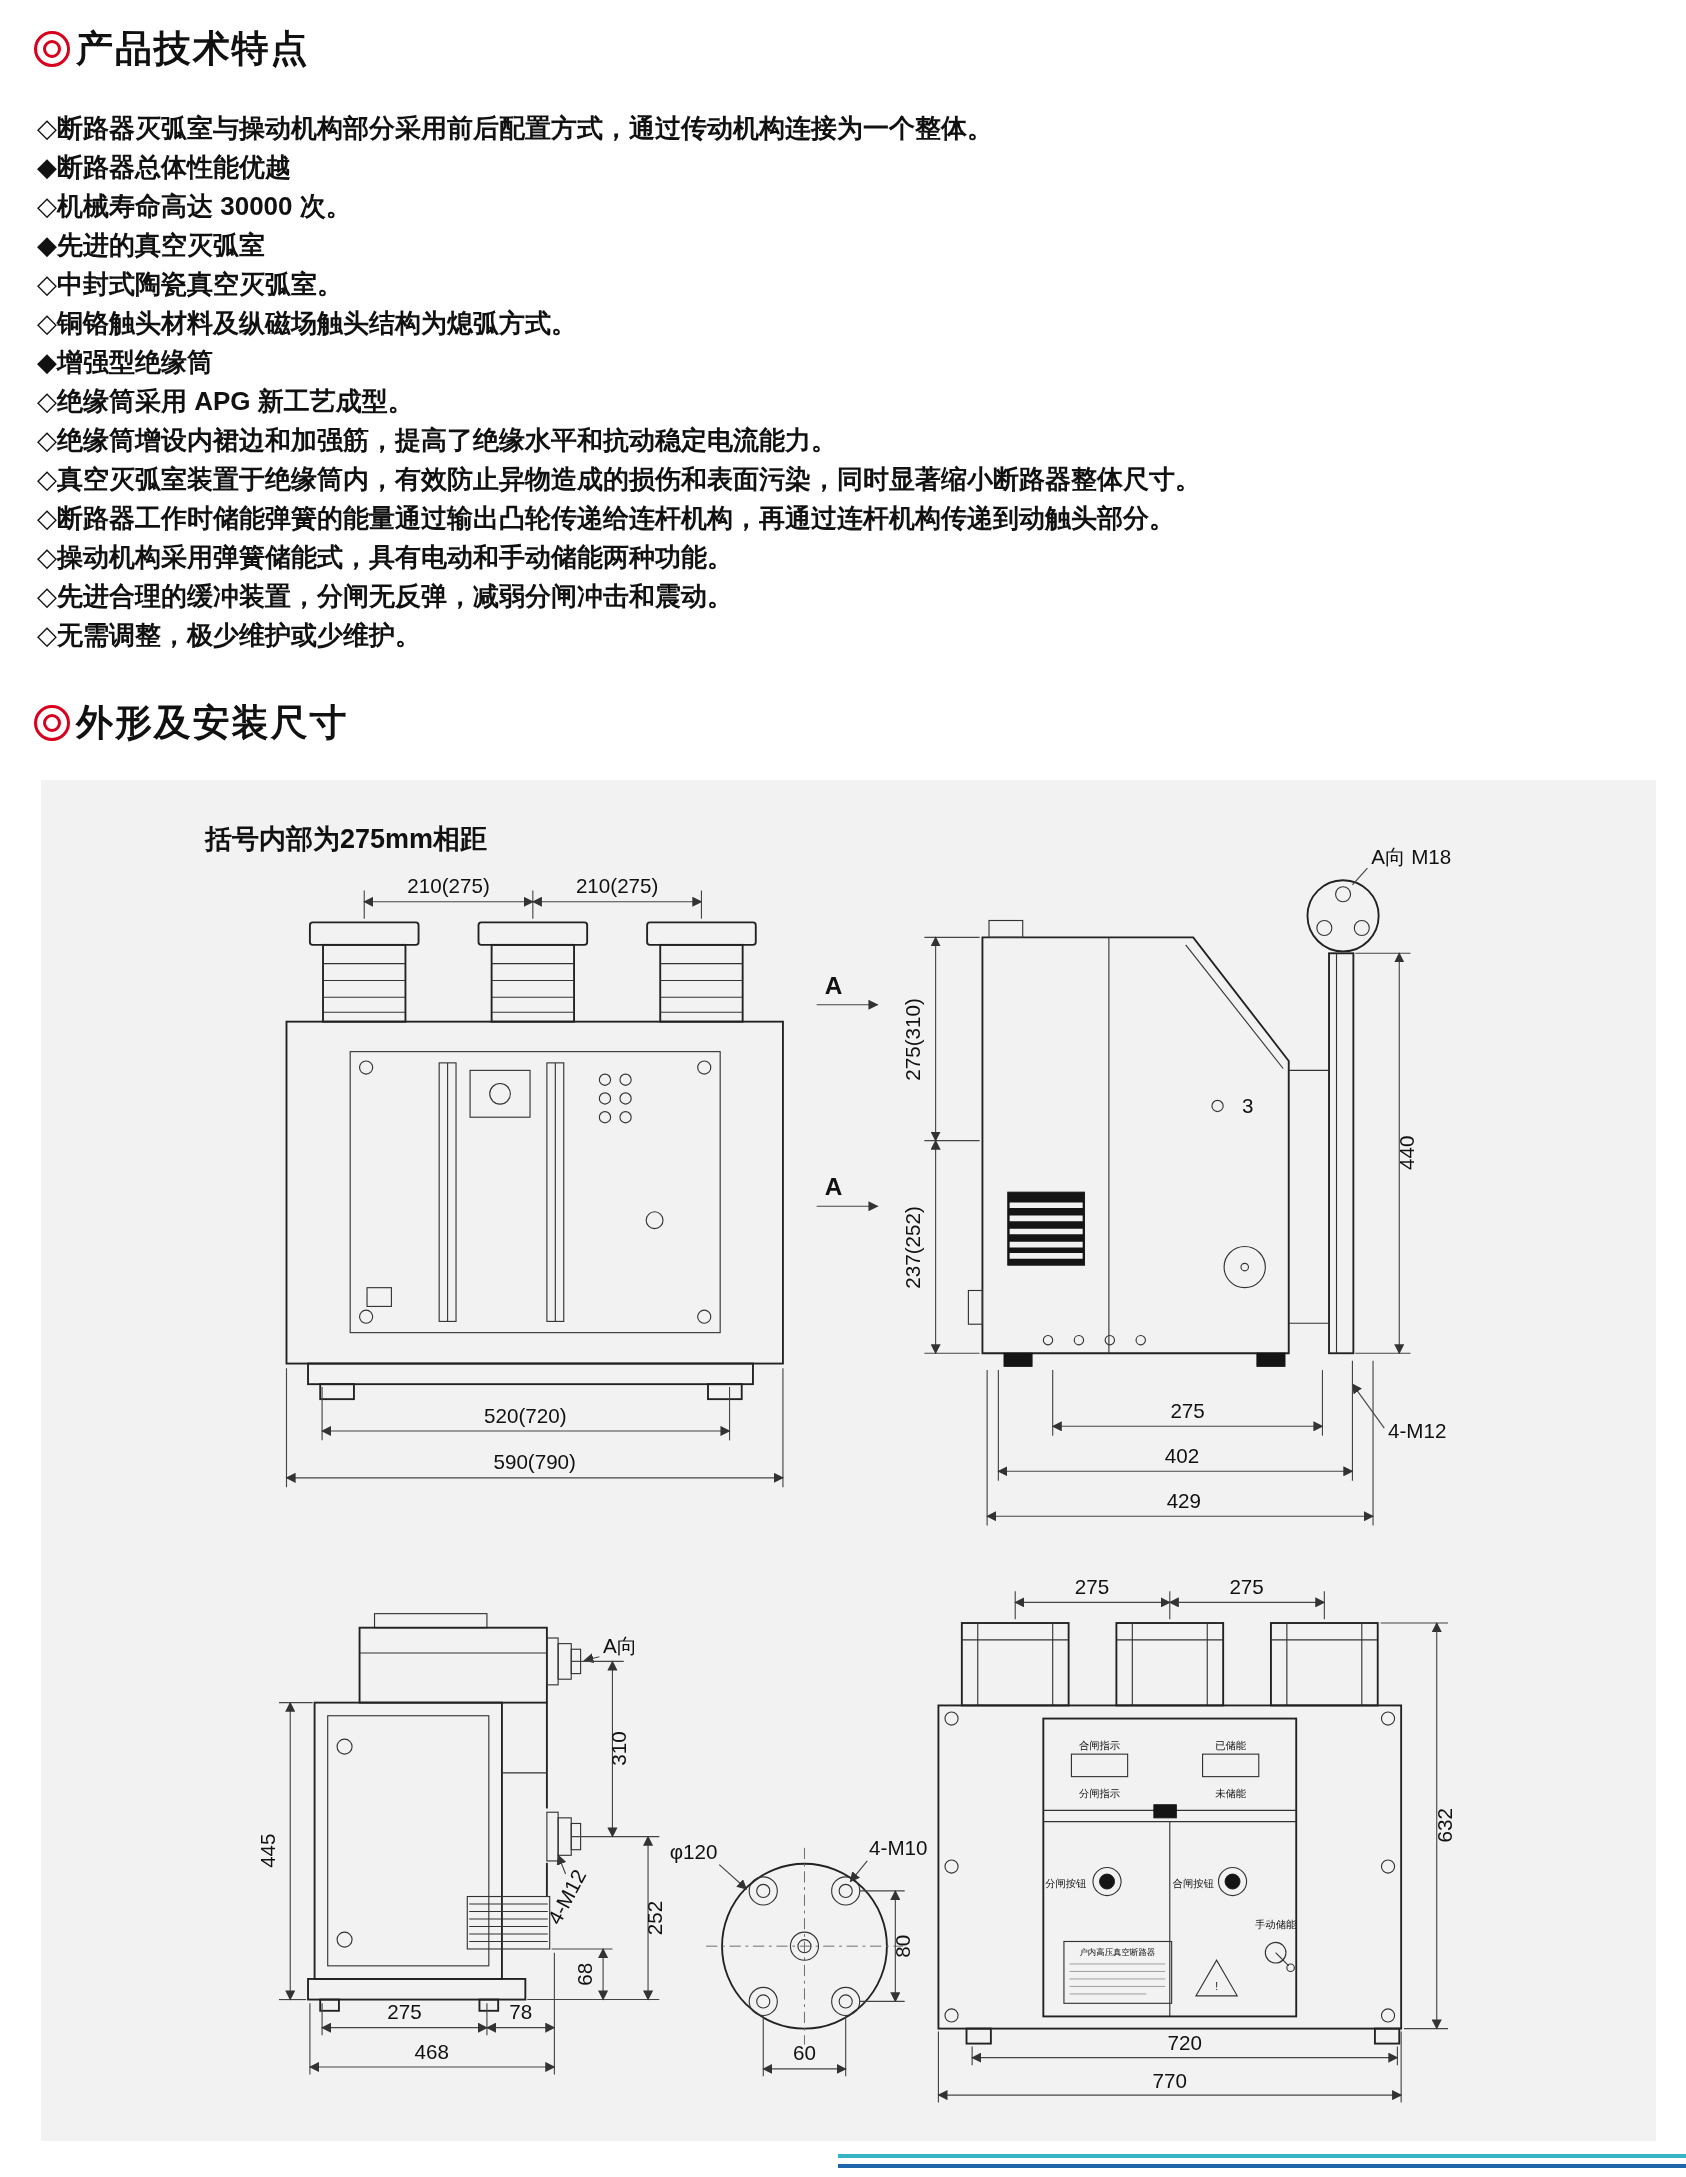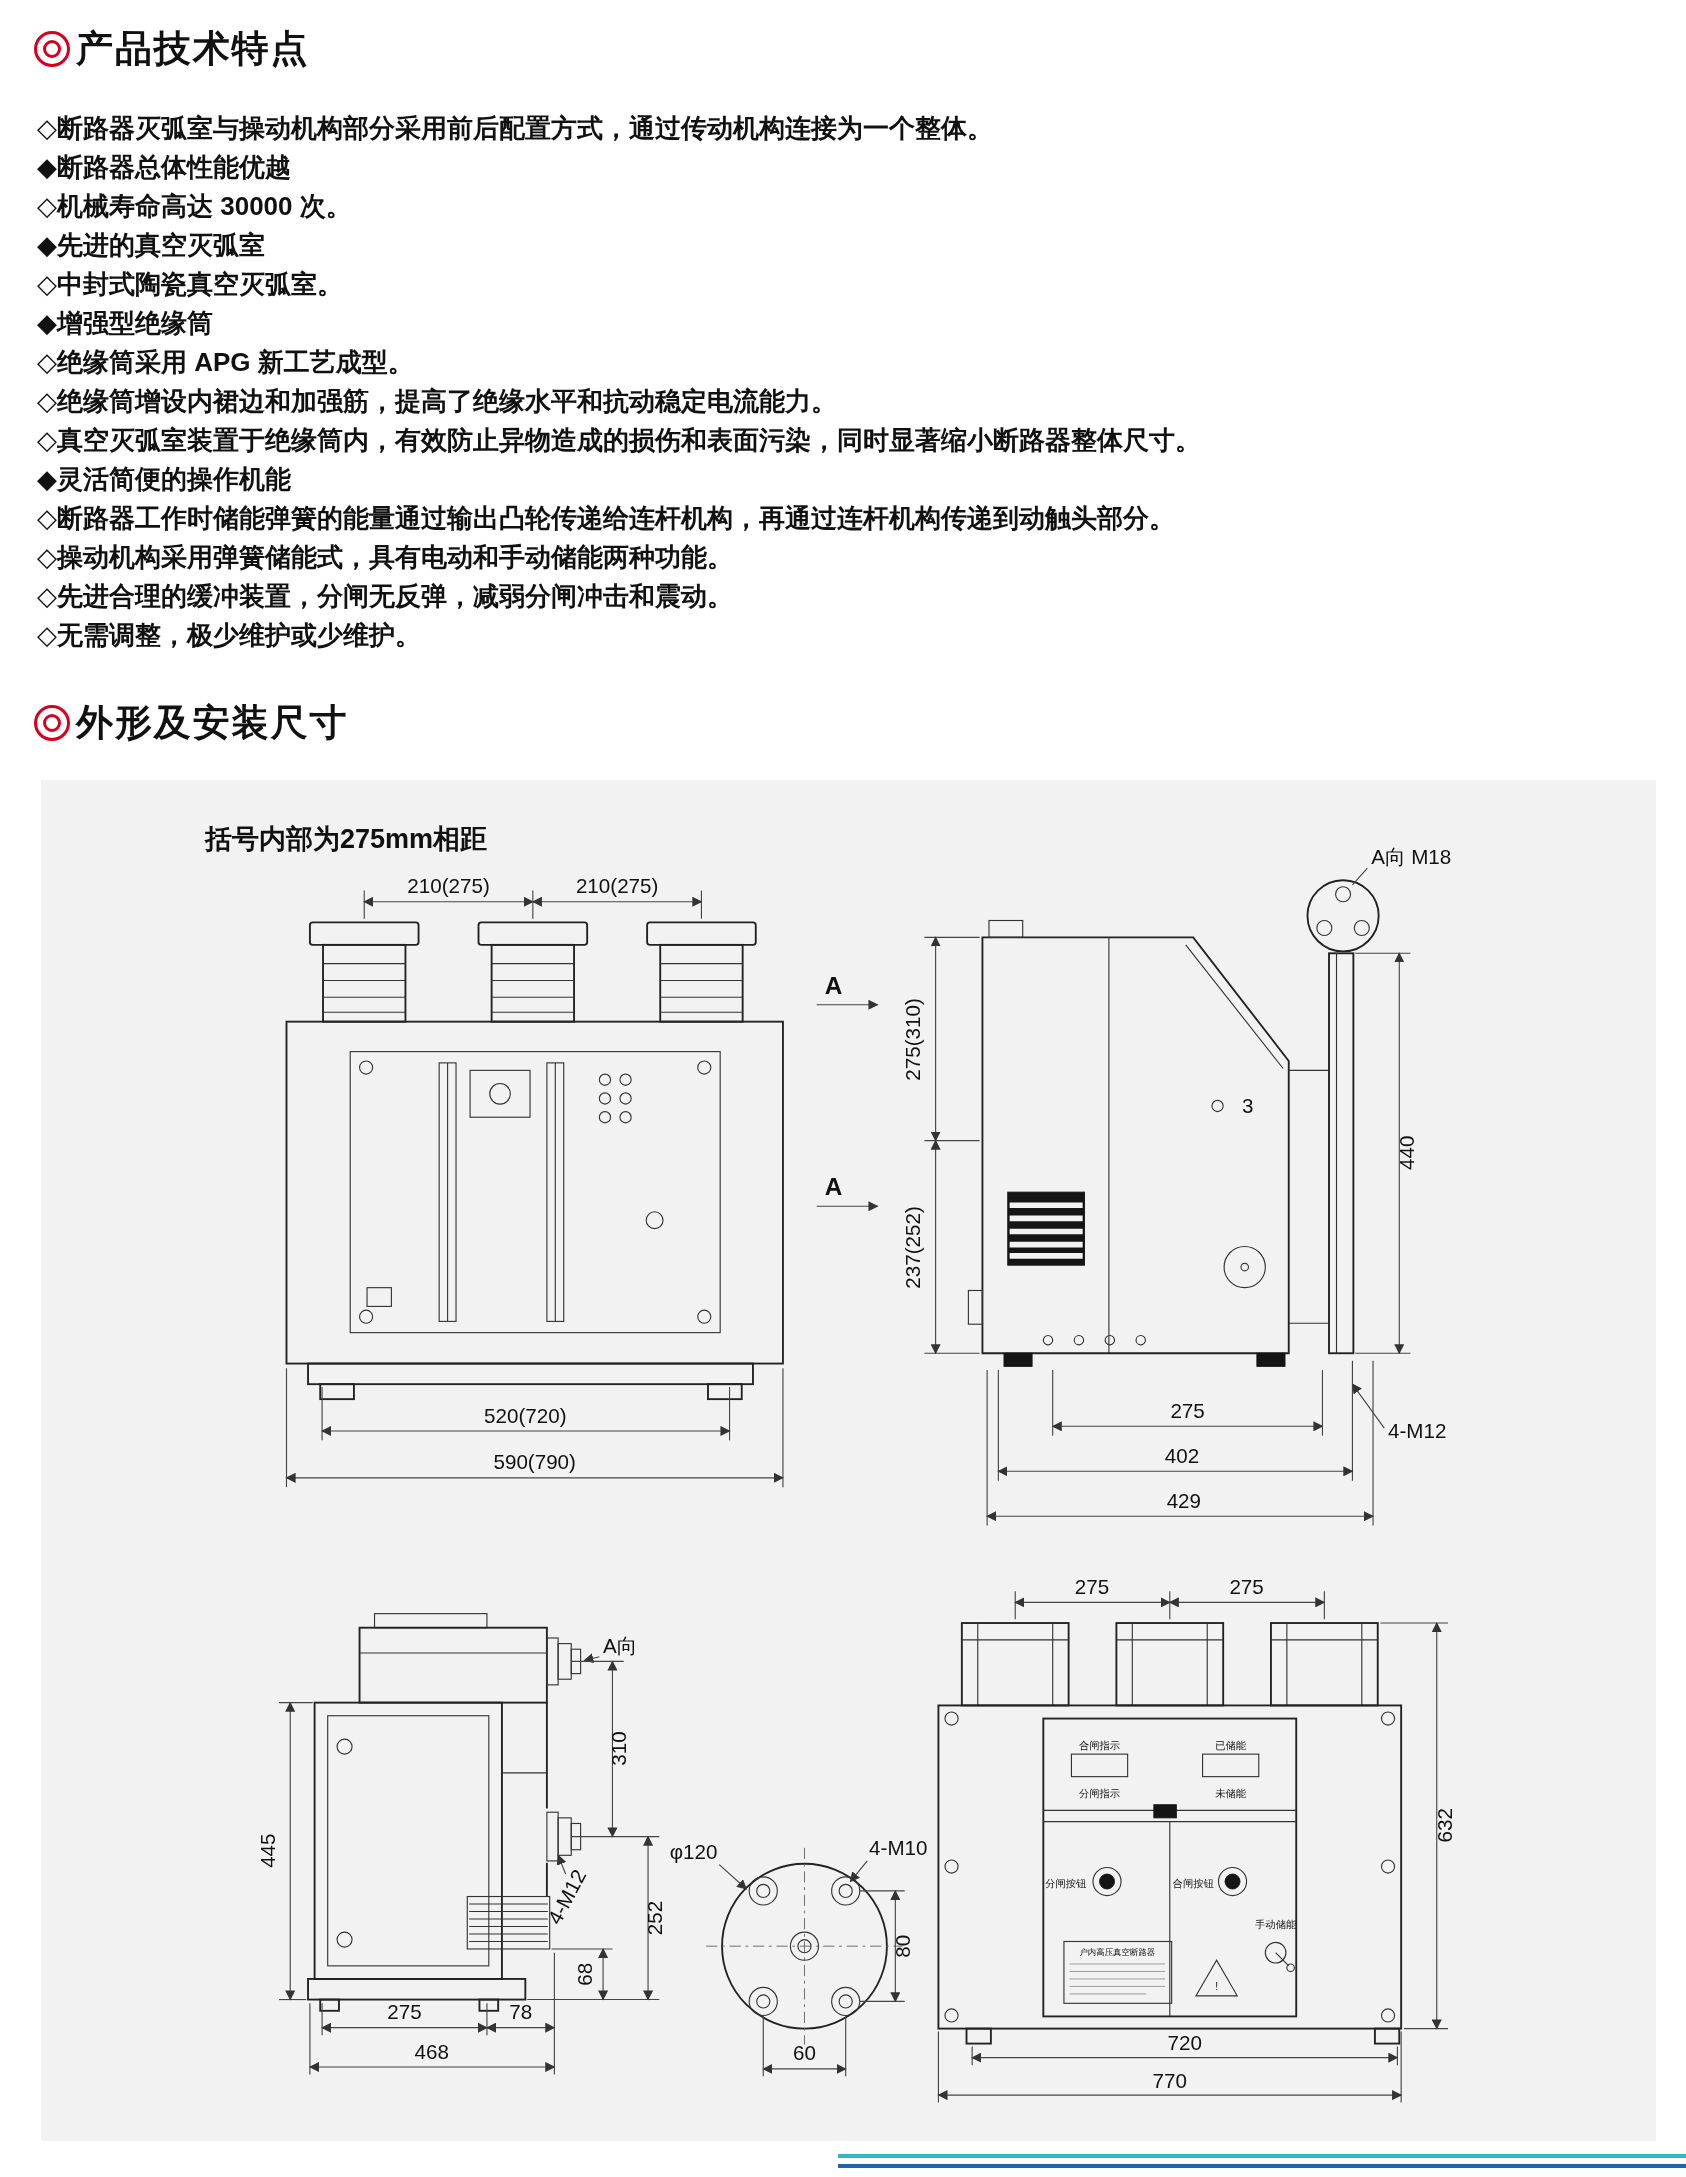--- a/index.html
+++ b/index.html
@@ -37,25 +37,25 @@
   <span class="ring"></span>
   <h1>产品技术特点</h1>
 </div>
 
 <div id="features">
   <div class="feat">◇断路器灭弧室与操动机构部分采用前后配置方式，通过传动机构连接为一个整体。</div>
   <div class="feat">◆断路器总体性能优越</div>
   <div class="feat">◇机械寿命高达 30000 次。</div>
   <div class="feat">◆先进的真空灭弧室</div>
   <div class="feat">◇中封式陶瓷真空灭弧室。</div>
+  <div class="feat">◇铜铬触头材料及纵磁场触头结构为熄弧方式。</div>
   <div class="feat">◆增强型绝缘筒</div>
   <div class="feat">◇绝缘筒采用 APG 新工艺成型。</div>
   <div class="feat">◇绝缘筒增设内裙边和加强筋，提高了绝缘水平和抗动稳定电流能力。</div>
   <div class="feat">◇真空灭弧室装置于绝缘筒内，有效防止异物造成的损伤和表面污染，同时显著缩小断路器整体尺寸。</div>
-  <div class="feat">◆灵活简便的操作机能</div>
   <div class="feat">◇断路器工作时储能弹簧的能量通过输出凸轮传递给连杆机构，再通过连杆机构传递到动触头部分。</div>
   <div class="feat">◇操动机构采用弹簧储能式，具有电动和手动储能两种功能。</div>
   <div class="feat">◇先进合理的缓冲装置，分闸无反弹，减弱分闸冲击和震动。</div>
   <div class="feat">◇无需调整，极少维护或少维护。</div>
 </div>
 
 <div class="sec" style="top:698px">
   <span class="ring"></span>
   <h1>外形及安装尺寸</h1>
 </div>

